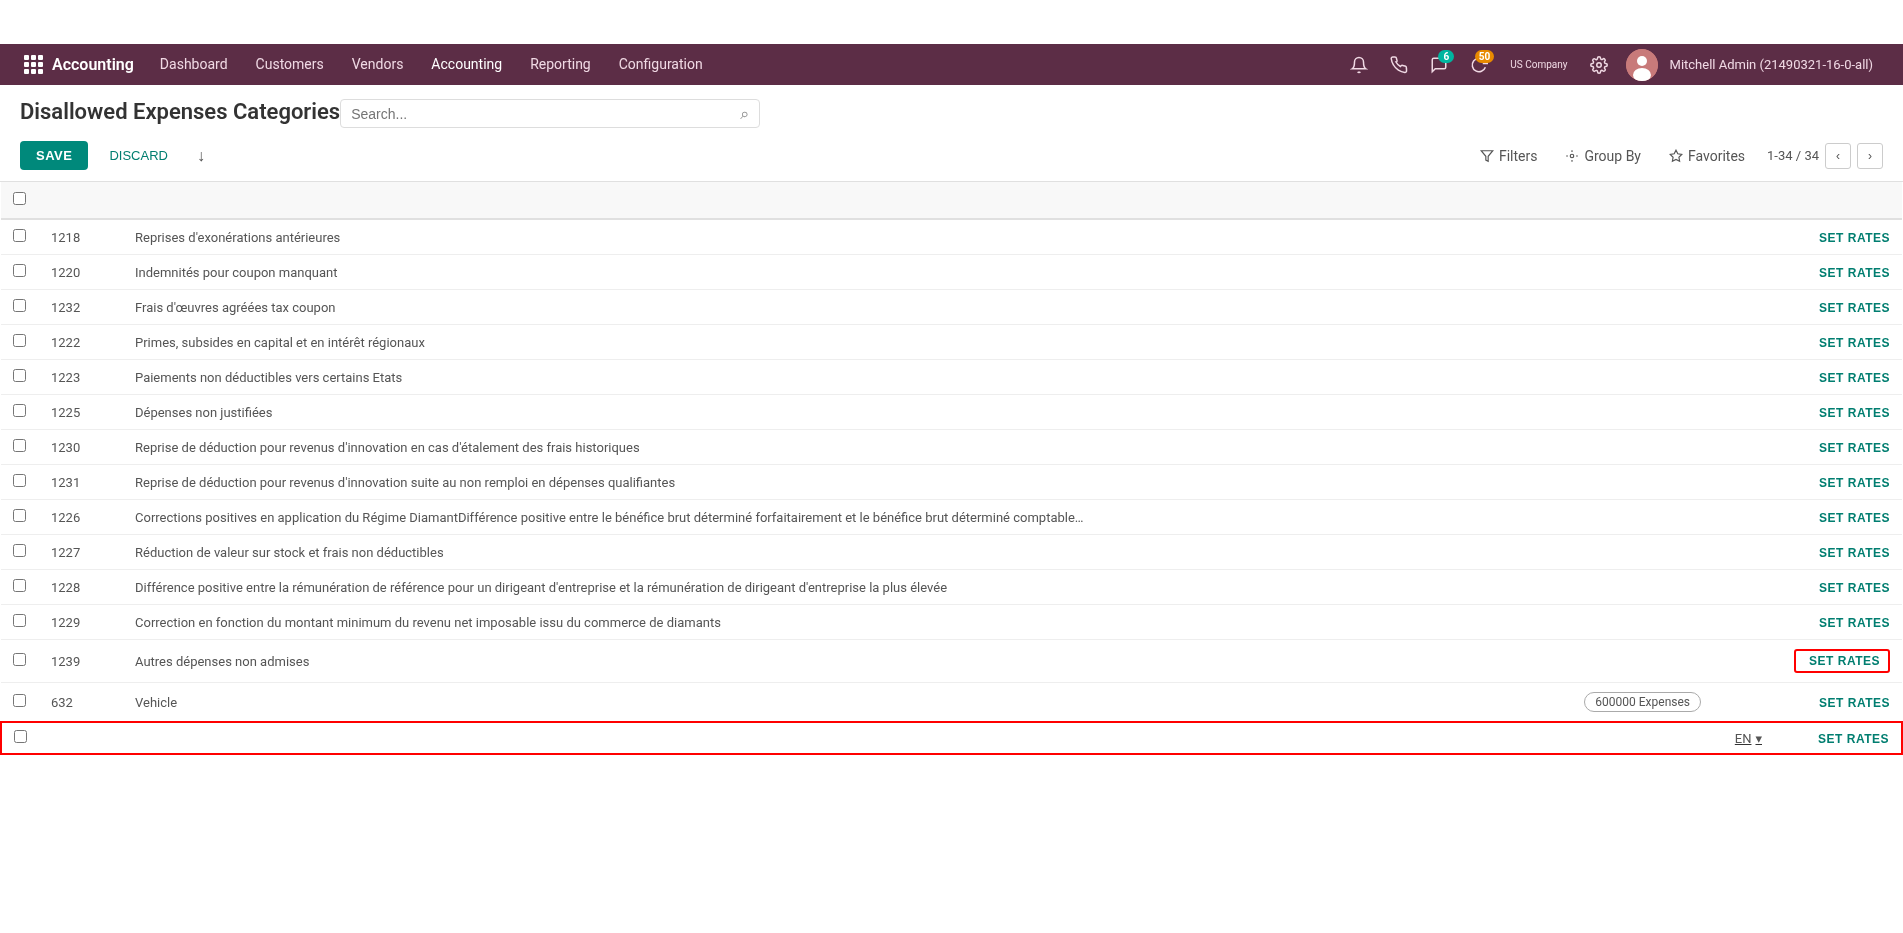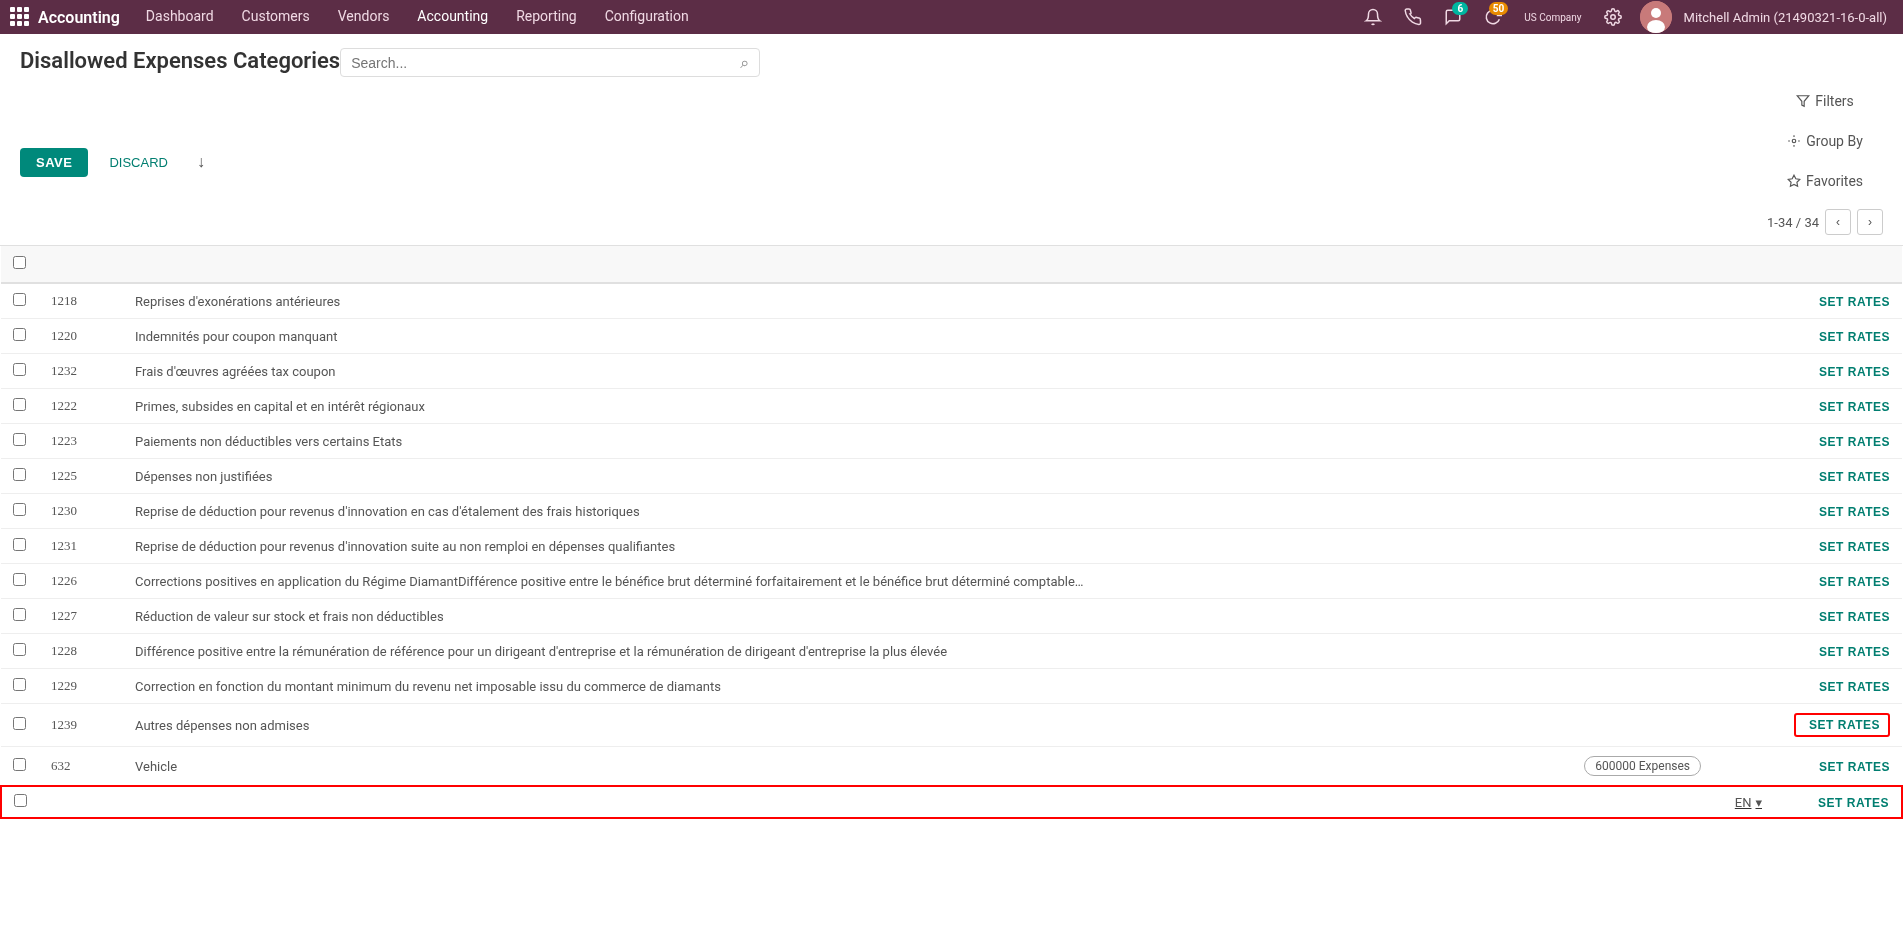--- a/index.html
+++ b/index.html
@@ -2,25 +2,26 @@
 <html><head>
   <meta charset="utf-8">
   <style>
     * { margin: 0; padding: 0; box-sizing: border-box; }
     body { font-family: -apple-system, BlinkMacSystemFont, 'Segoe UI', Roboto, sans-serif; font-size: 14px; background: #fff; color: #333; }
 
     
     .top-nav {
       background: #5c2d46;
       color: #fff;
-      height: 34px;
-      display: flex;
-      align-items: center;
-      padding: 0 10px;
+      height: 41px;
+      display: flex;
+      align-items: center;
+      padding: 0 24px;
       gap: 4px;
+      margin-top: 44px;
     }
     .top-nav .app-logo {
       display: flex;
       align-items: center;
       gap: 8px;
       font-size: 16px;
       font-weight: 600;
       margin-right: 10px;
       cursor: pointer;
     }
@@ -170,21 +171,20 @@
       color: #555;
       border: none;
       padding: 6px 8px;
       cursor: pointer;
       font-size: 16px;
     }
     .action-bar-right {
       display: flex;
       align-items: center;
       gap: 16px;
-      flex-direction: column;
     }
     .filter-btn {
       display: flex;
       align-items: center;
       gap: 5px;
       color: #555;
       cursor: pointer;
       font-size: 14px;
       padding: 4px 6px;
       border-radius: 4px;
@@ -231,21 +231,21 @@
       color: #555;
     }
     tbody tr {
       border-bottom: 1px solid #eee;
     }
     tbody td {
       padding: 9px 12px;
       font-size: 13px;
       color: #333;
     }
-    .code-col { width: 80px; color: #555; font-family: Liberation Serif, serif; }
+    .code-col { width: 80px; color: #555; }
     .name-col { color: #555; }
     .tag-badge {
       display: inline-block;
       border: 1px solid #aaa;
       border-radius: 20px;
       padding: 2px 10px;
       font-size: 12px;
       color: #555;
       background: #fff;
     }

